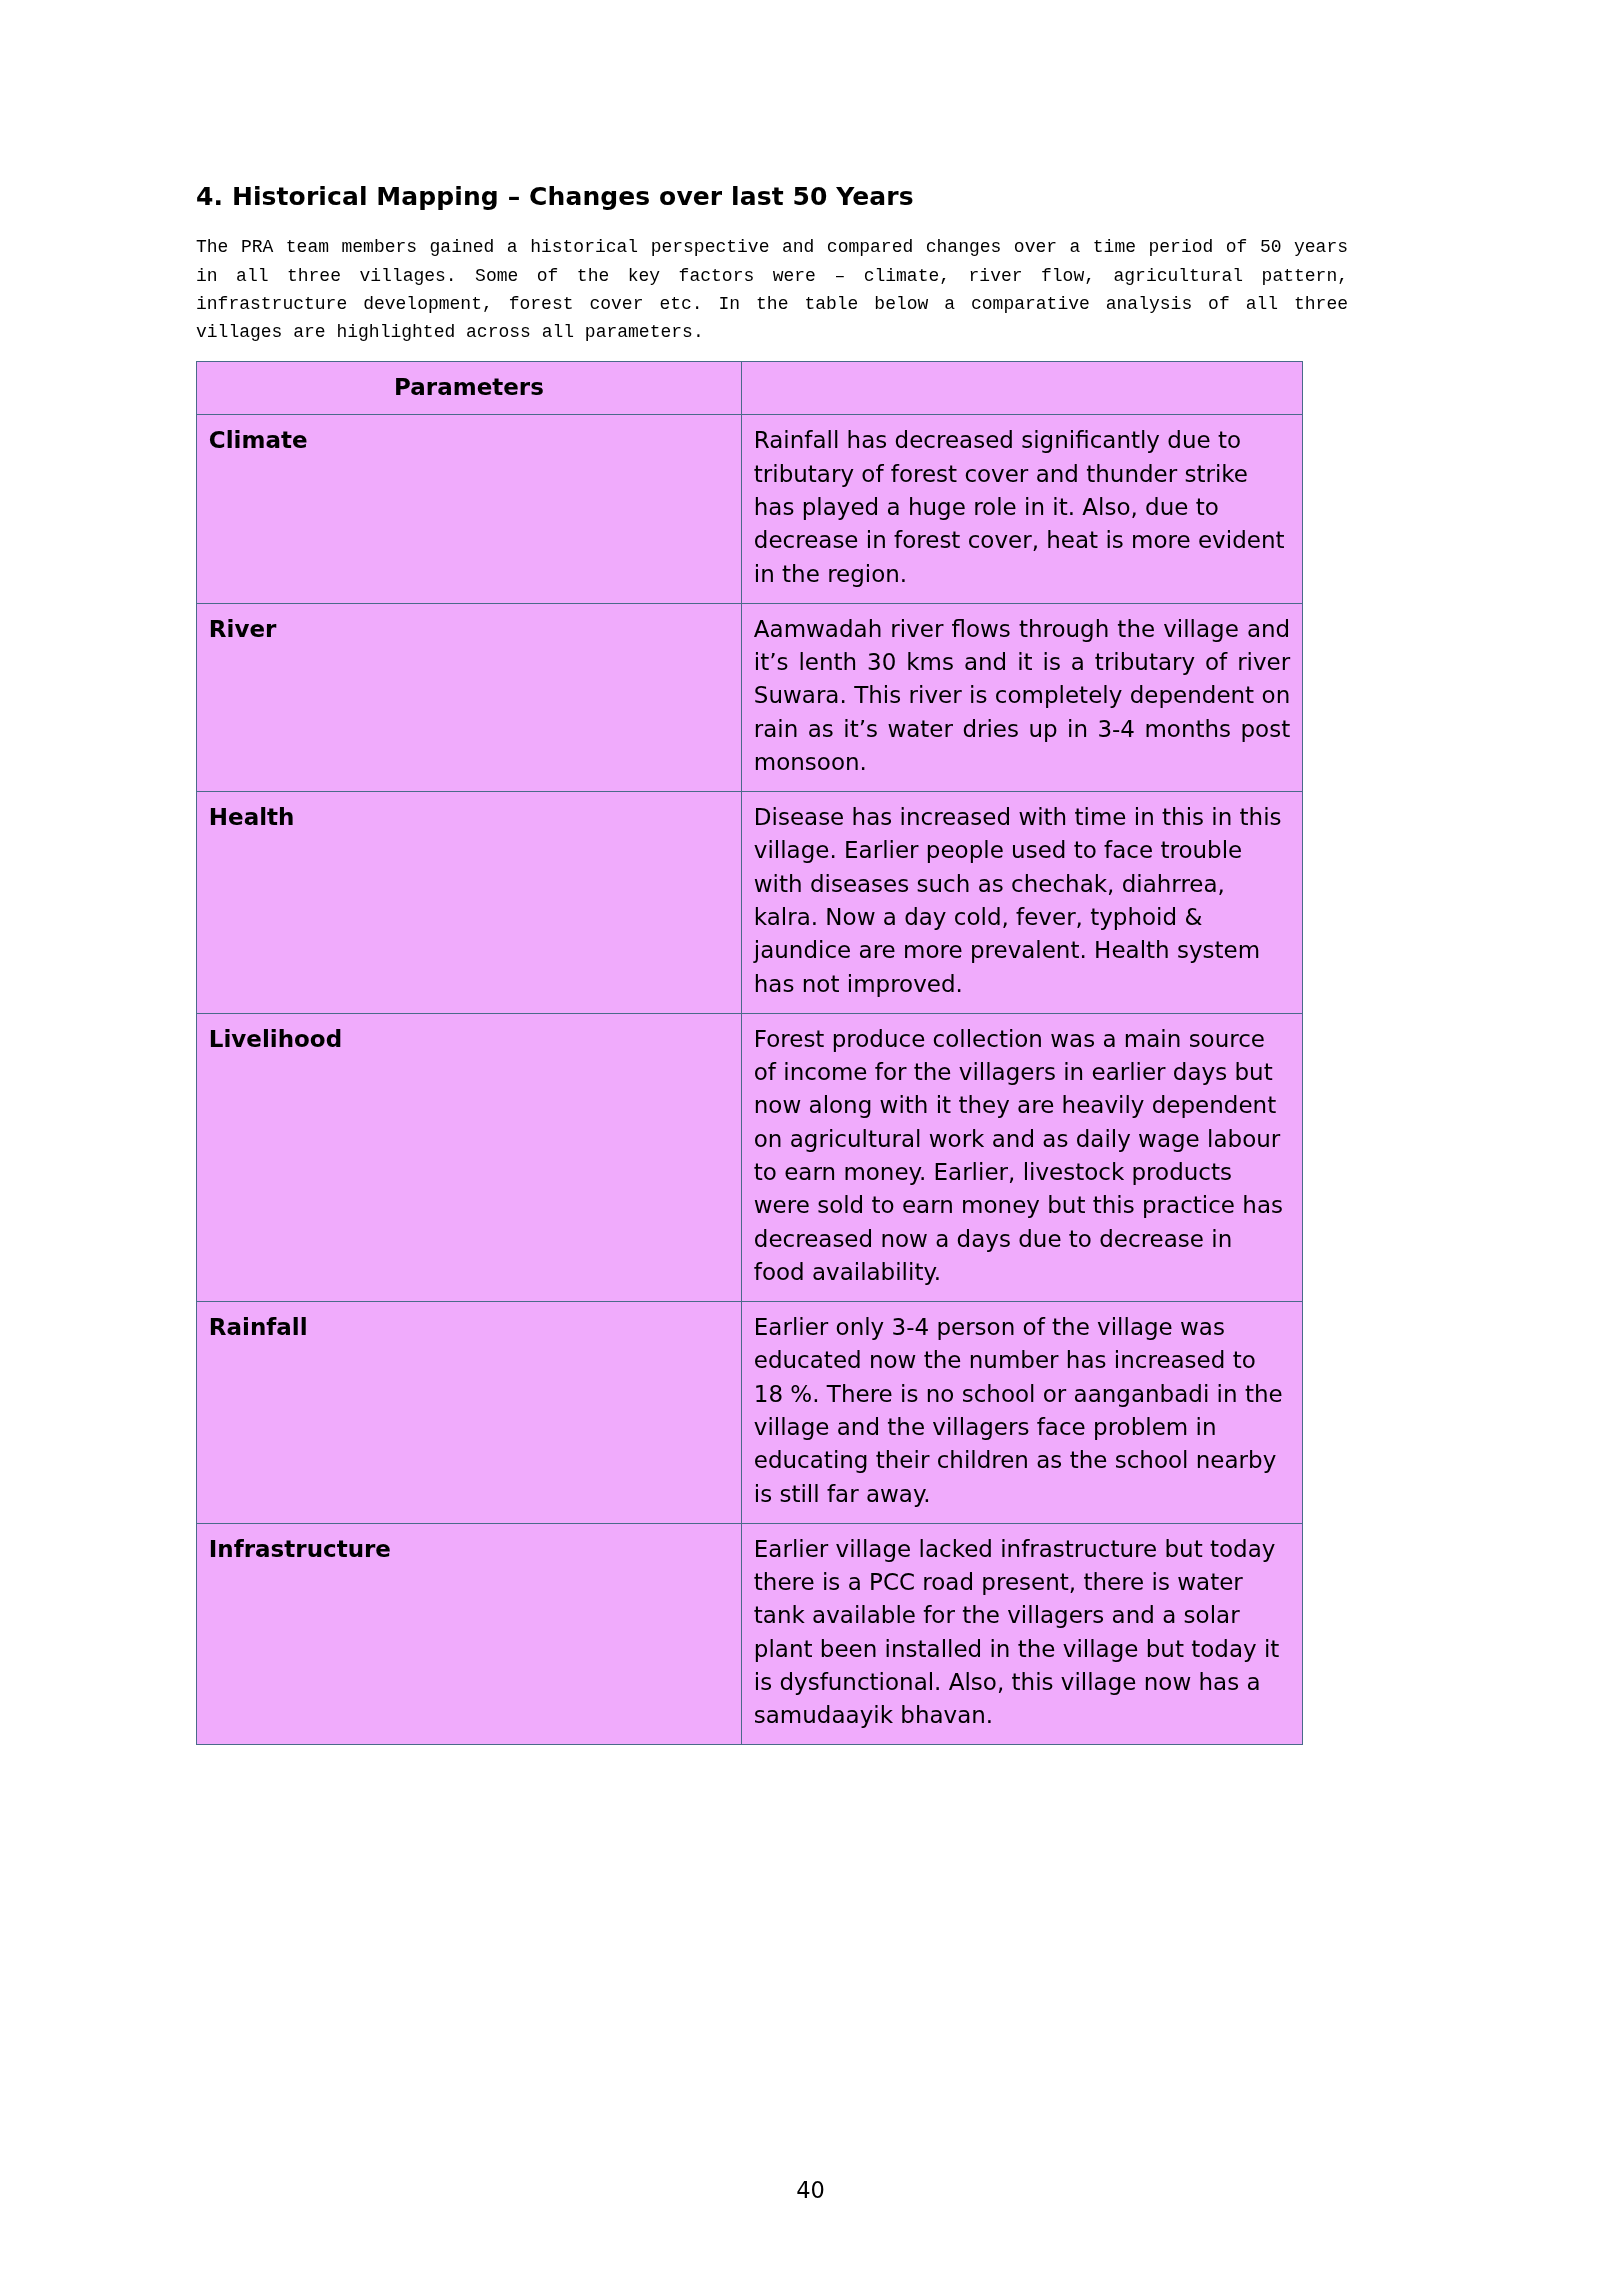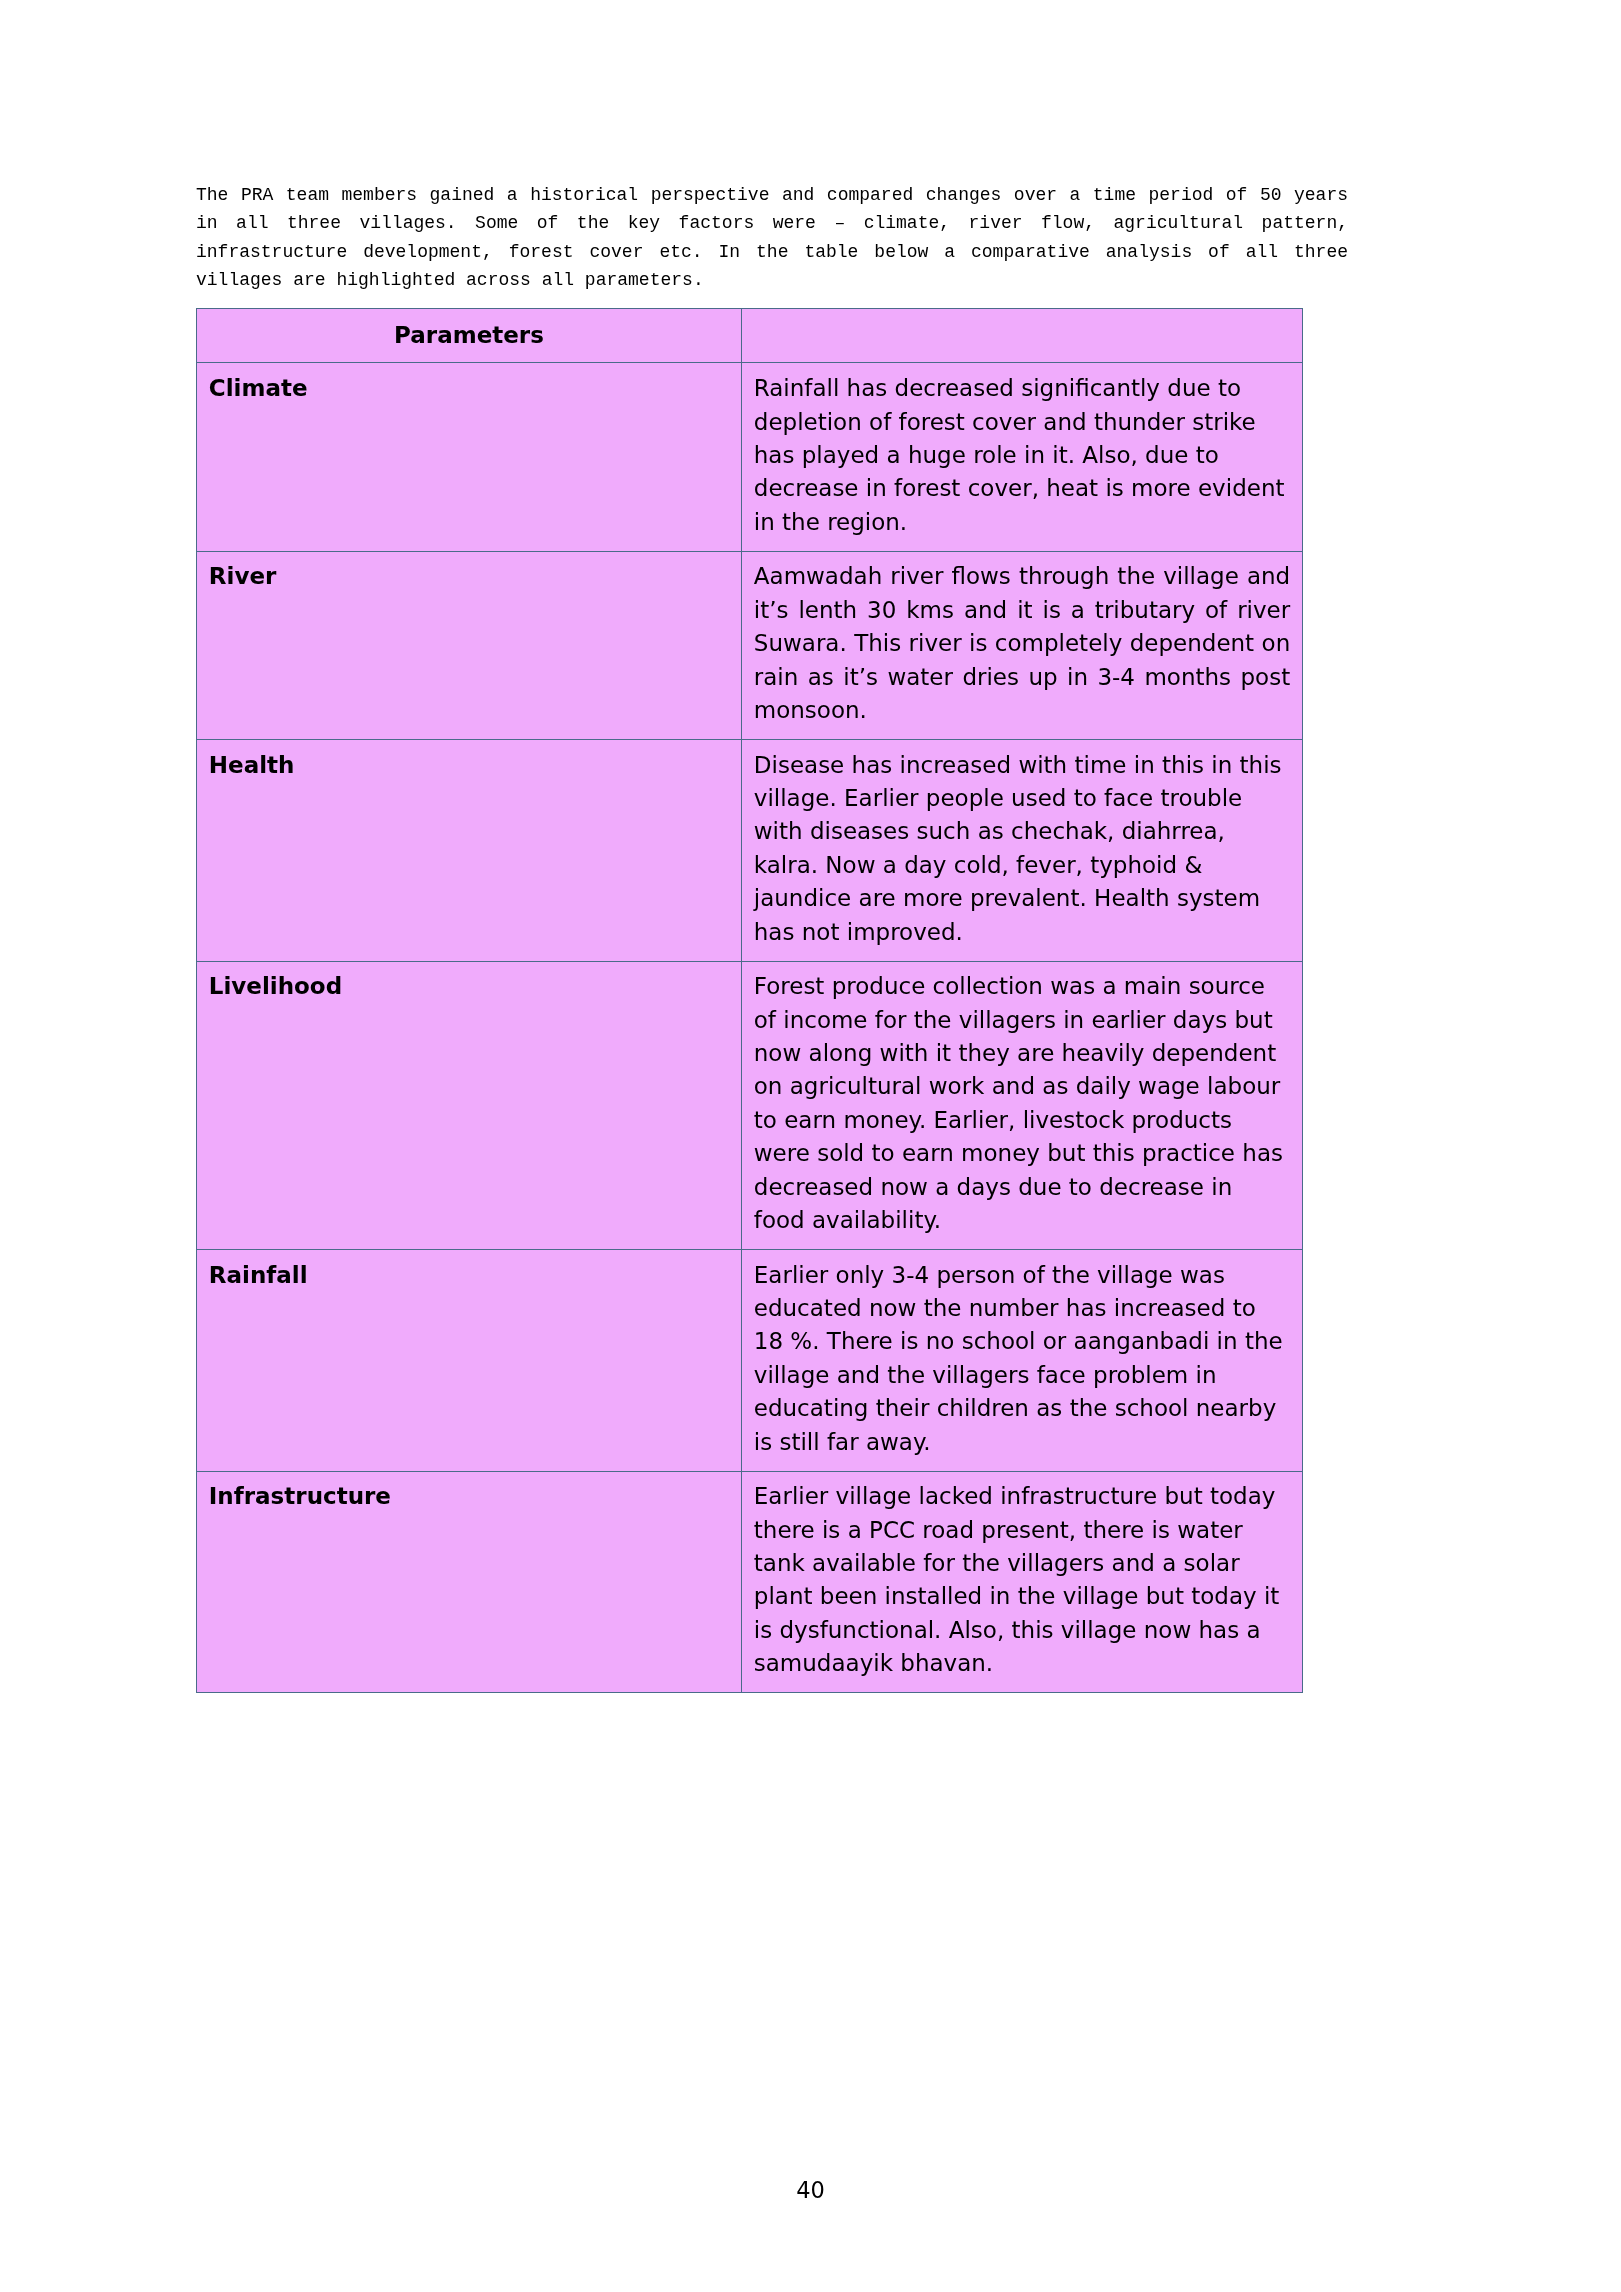--- a/index.html
+++ b/index.html
@@ -78,36 +78,37 @@
     width: 1621px;
     text-align: center;
     font-size: 22.5px;
   }
 </style>
 </head>
 <body>
 
 <div class="page">
 
+  <h1 class="section-heading">4. Historical Mapping – Changes over last 50 Years</h1>
 
   <p class="intro-para">The PRA team members gained a historical perspective and compared changes over a time period of 50 years in all three villages. Some of the key factors were – climate, river flow, agricultural pattern, infrastructure development, forest cover etc. In the table below a comparative analysis of all three villages are highlighted across all parameters.</p>
 
   <table class="hist">
     <colgroup>
         <col class="c1">
         <col class="c2">
       </colgroup>
     <tbody>
       <tr>
         <td class="param-head">Parameters</td>
         <td class="param-head"></td>
       </tr>
       <tr>
         <td class="param-label">Climate</td>
-        <td class="desc left">Rainfall has decreased significantly due to depletion of forest cover and thunder strike has played a huge role in it. Also, due to decrease in forest cover, heat is more evident in the region.</td>
+        <td class="desc left">Rainfall has decreased significantly due to tributary of forest cover and thunder strike has played a huge role in it. Also, due to decrease in forest cover, heat is more evident in the region.</td>
       </tr>
       <tr>
         <td class="param-label">River</td>
         <td class="desc">Aamwadah river flows through the village and it’s lenth 30 kms and it is a tributary of river Suwara. This river is completely dependent on rain as it’s water dries up in 3-4 months post monsoon.</td>
       </tr>
       <tr>
         <td class="param-label">Health</td>
         <td class="desc left">Disease has increased with time in this in this village. Earlier people used to face trouble with diseases such as chechak, diahrrea, kalra. Now a day cold, fever, typhoid &amp; jaundice are more prevalent. Health system has not improved.</td>
       </tr>
       <tr>

